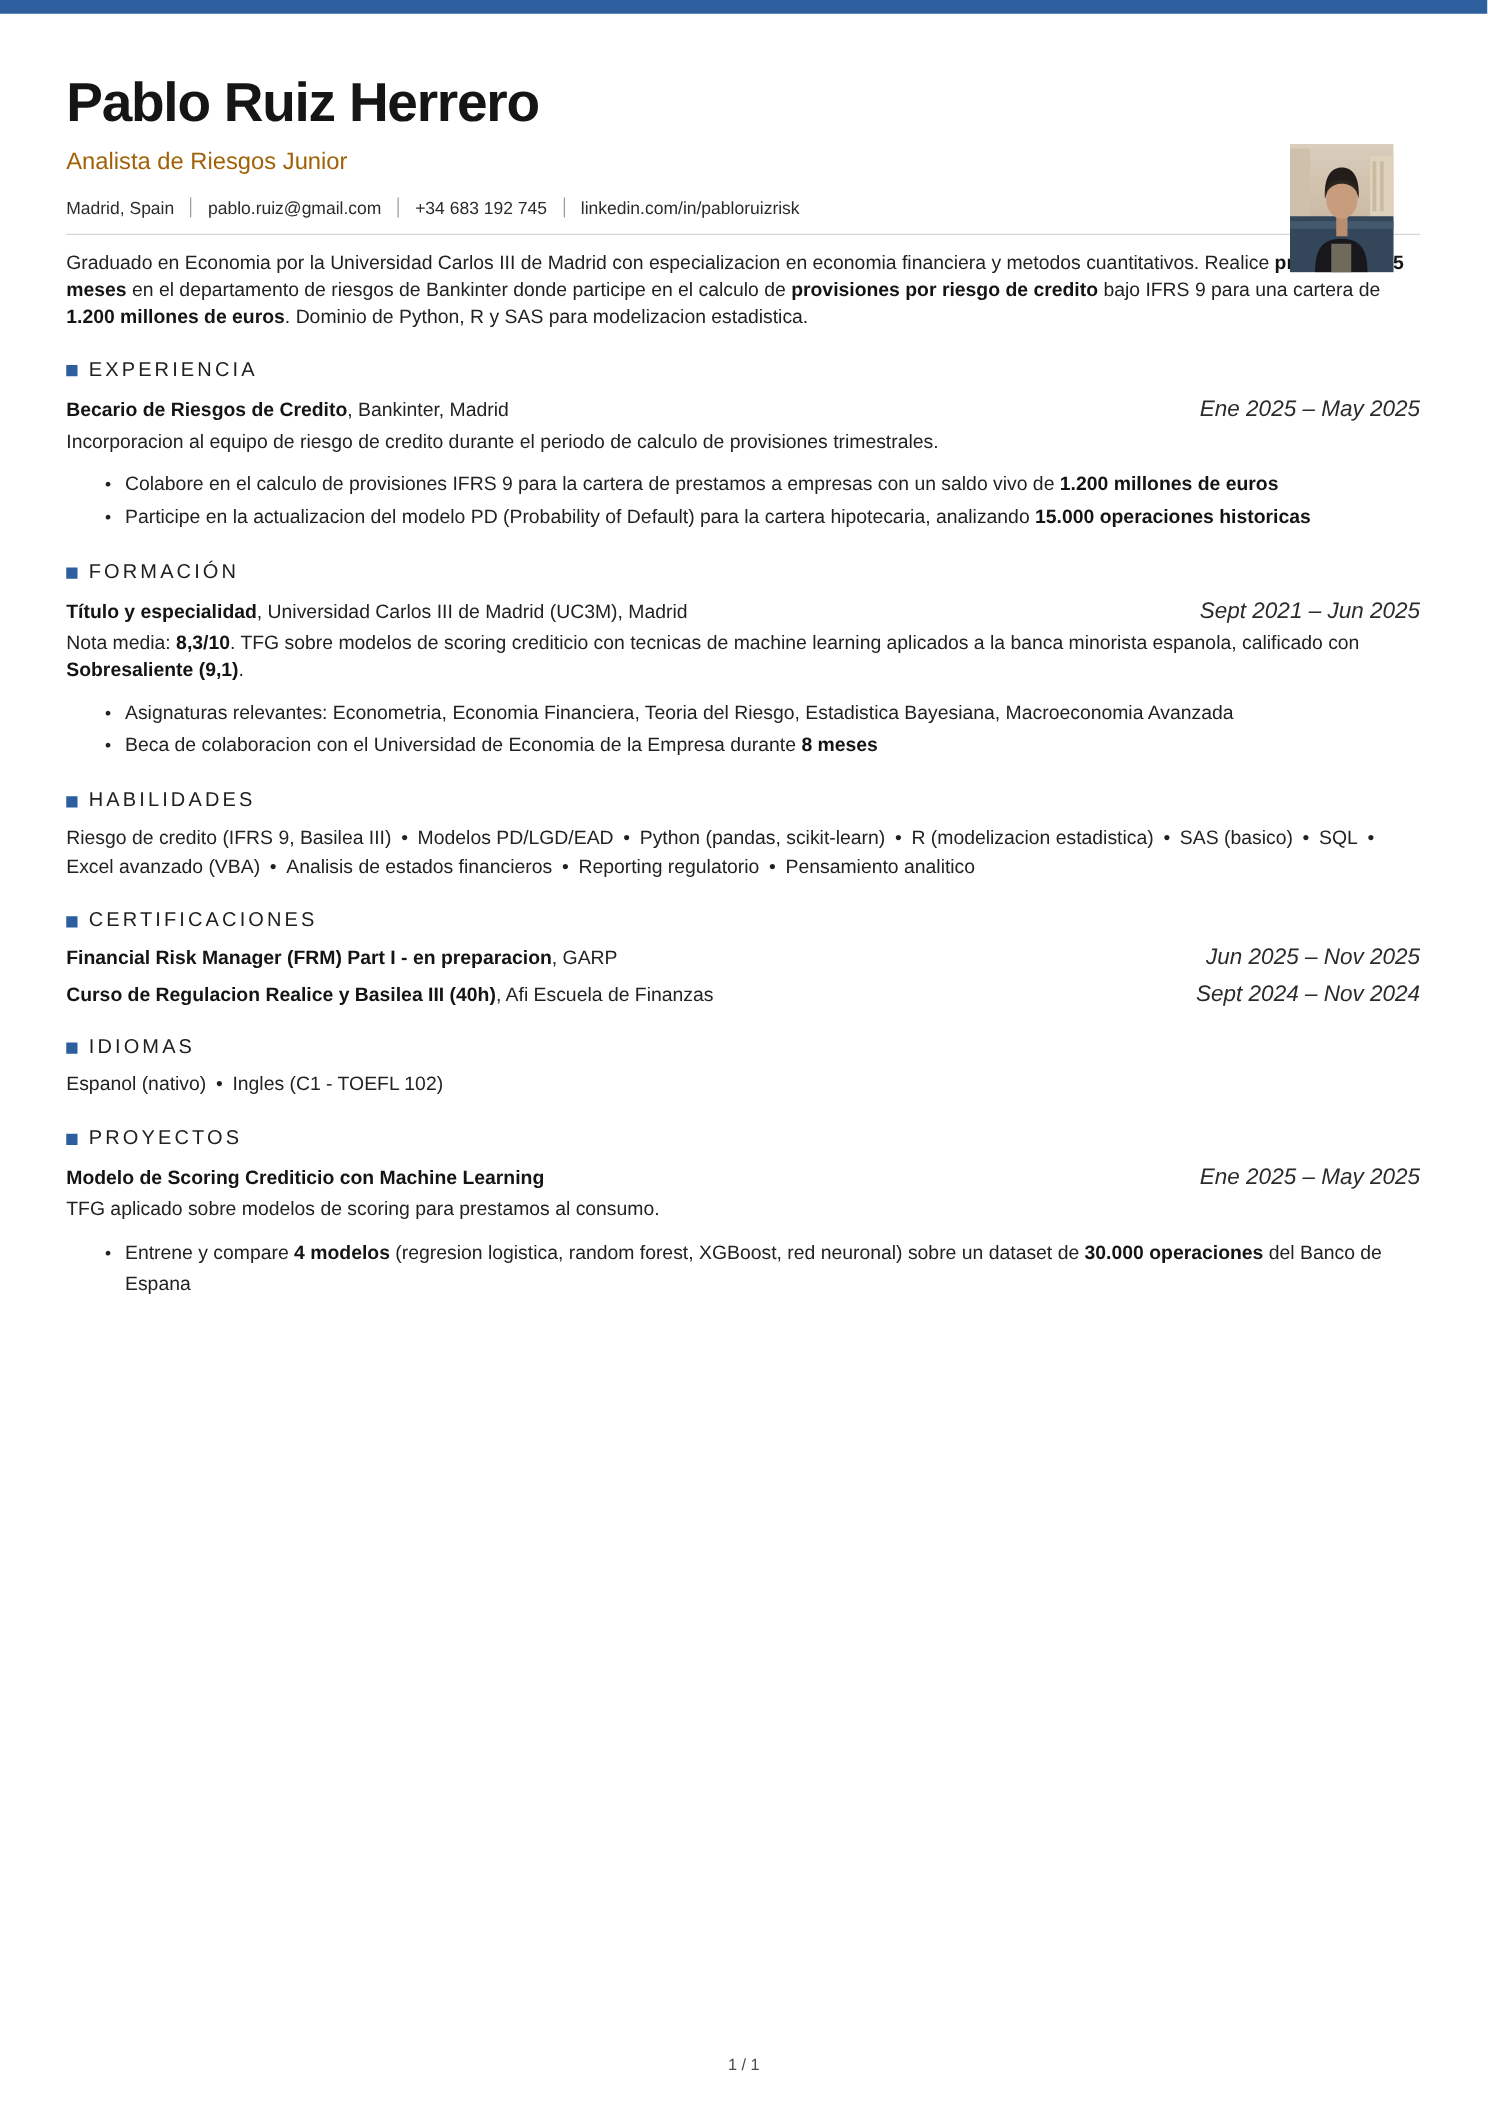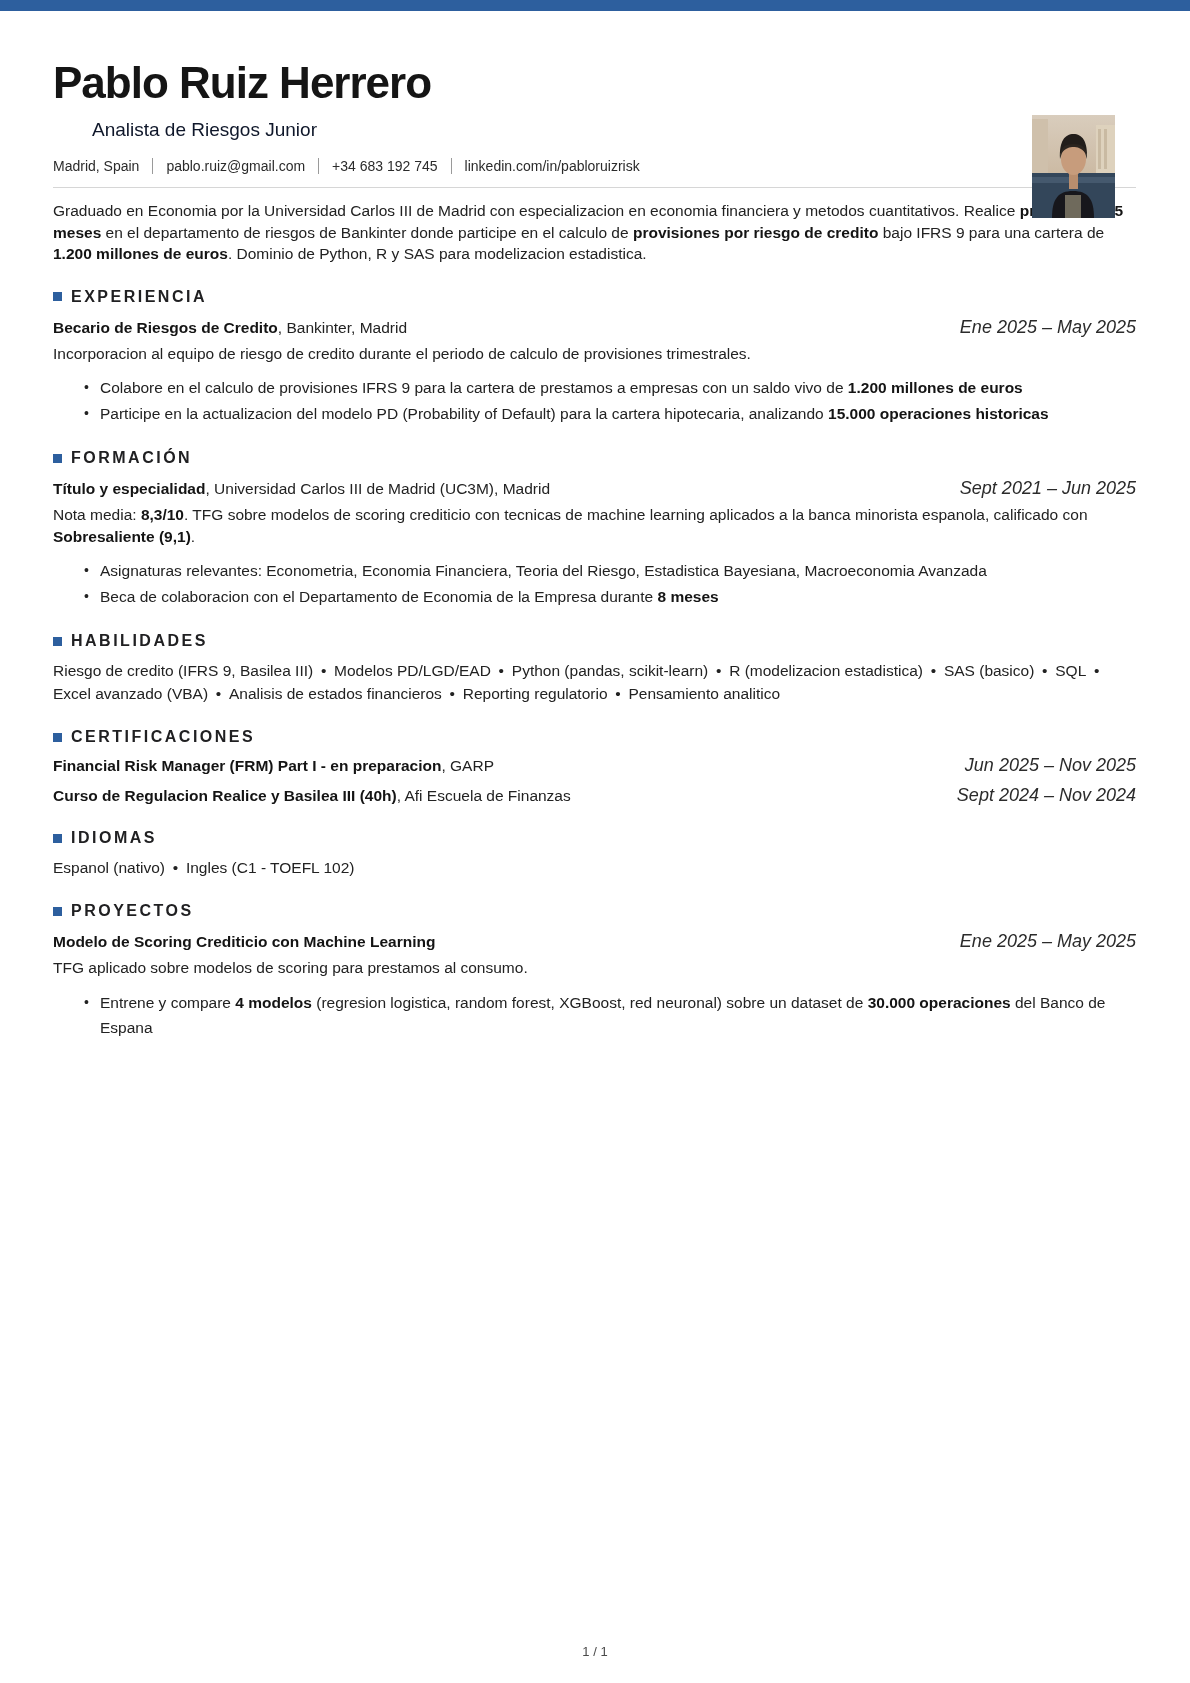--- a/index.html
+++ b/index.html
@@ -14,39 +14,39 @@
   .topbar { height: 11px; background: #2d5f9e; }
   .page { position: relative; padding: 0 54px 0 53px; }
 
   
   .name {
     margin: 49px 0 0 0;
     font-size: 44px; line-height: 1.05;
     font-weight: bold; letter-spacing: -1px;
     color: #151515;
   }
-  .subtitle { margin-top: 13px; font-size: 19px; color: #0f172a; margin-left: 39px; }
+  .subtitle { margin-top: 13px; font-size: 19px; color: #a16207; }
   .contact-row { margin-top: 17px; display: flex; align-items: center; font-size: 14px; color: #2b2b2b; }
   .contact-divider { width: 1px; height: 16px; background: #9a9a9a; margin: 0 13px; }
   .rule { border: none; border-top: 1px solid #d6d6d6; margin: 13px 0 0 0; }
 
   .photo-frame {
     position: absolute; top: 55px; right: 75px;
     width: 83px; height: 103px; overflow: hidden;
   }
 
   
   .summary { margin-top: 12px; font-size: 15.5px; line-height: 21.5px; color: #222; }
   .b { font-weight: bold; color: #141414; }
 
   
   .sec-header {
     margin: 23px 0 0 0;
     display: flex; align-items: center; gap: 9px;
-    font-size: 16px; font-weight: bold; letter-spacing: 2.5px;
+    font-size: 16px; font-weight: normal; letter-spacing: 2.5px;
     color: #202022;
   }
   .sec-square { width: 9px; height: 9px; background: #2d5f9e; flex: 0 0 auto; }
 
   
   .entry-head { margin-top: 11px; display: flex; justify-content: space-between; align-items: baseline; }
   .entry-title { font-size: 15.5px; color: #222; }
   .entry-date { font-size: 18px; font-style: italic; color: #2b2b2b; white-space: nowrap; }
   .entry-desc { margin-top: 5px; font-size: 15.5px; line-height: 21.5px; color: #222; }
 
@@ -143,21 +143,21 @@
   </h2>
   <div class="entry-head">
     <div class="entry-title">
       <span class="b">Título y especialidad</span><span>, Universidad Carlos III de Madrid (UC3M), Madrid</span>
     </div>
     <div class="entry-date">Sept 2021 – Jun 2025</div>
   </div>
   <div class="entry-desc"><span>Nota media: </span><span class="b">8,3/10</span><span>. TFG sobre modelos de scoring crediticio con tecnicas de machine learning aplicados a la banca minorista espanola, calificado con </span><span class="b">Sobresaliente (9,1)</span><span>.</span></div>
   <ul class="bullets">
       <li><span>Asignaturas relevantes: Econometria, Economia Financiera, Teoria del Riesgo, Estadistica Bayesiana, Macroeconomia Avanzada</span></li>
-      <li><span>Beca de colaboracion con el Departamento de Economia de la Empresa durante </span><span class="b">8 meses</span></li>
+      <li><span>Beca de colaboracion con el Universidad de Economia de la Empresa durante </span><span class="b">8 meses</span></li>
     </ul>
 
   <h2 class="sec-header">
     <span class="sec-square"></span>
     <span>HABILIDADES</span>
   </h2>
   <div class="inline-list">Riesgo de credito (IFRS 9, Basilea III) • Modelos PD/LGD/EAD • Python (pandas, scikit-learn) • R (modelizacion estadistica) • SAS (basico) • SQL • Excel avanzado (VBA) • Analisis de estados financieros • Reporting regulatorio • Pensamiento analitico</div>
 
   <h2 class="sec-header">
     <span class="sec-square"></span>

